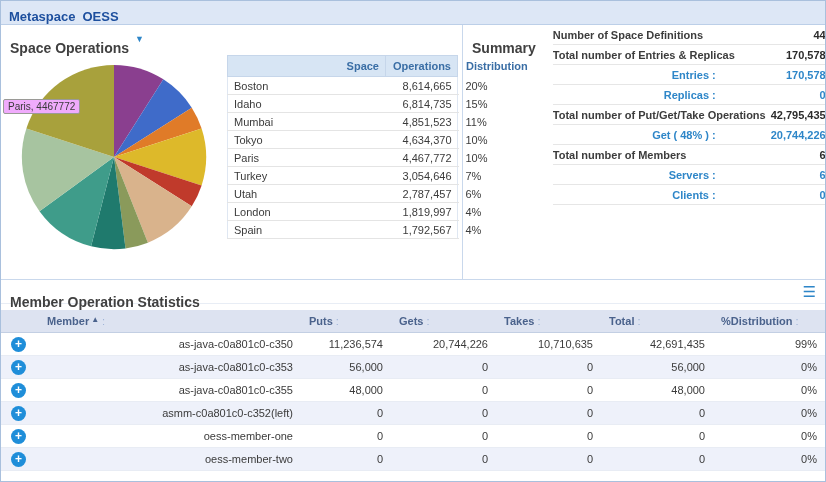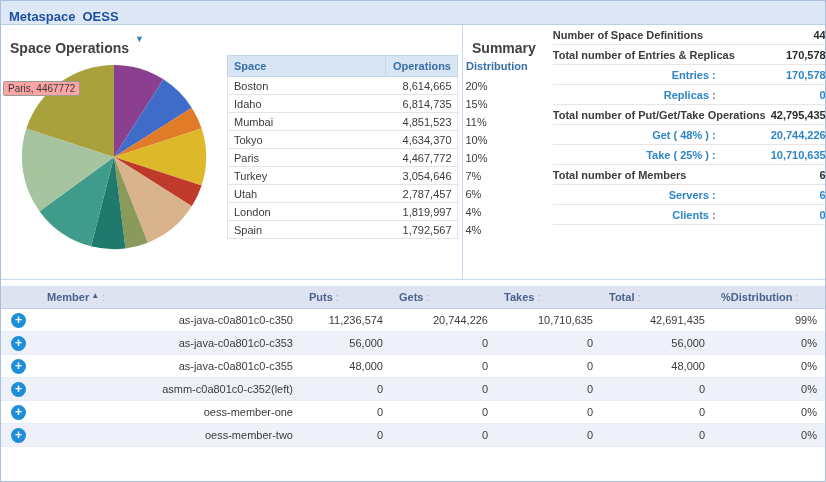--- a/index.html
+++ b/index.html
@@ -15,26 +15,26 @@
   .upper { display: flex; height: 254px; }
   .left-panel { width: 528px; border-right: 1px solid #c9d8ec; display: flex; flex-direction: column; }
   .right-panel { flex: 1; display: flex; flex-direction: row; }
   .panel-title-row { height: 26px; display: flex; align-items: center; padding: 0 9px; gap: 6px; flex-shrink: 0; }
   .section-title { color: #404040; font-weight: bold; font-size: 14px; margin-top: 20px; }
   .dd-icon { color: #2e86c8; font-size: 9px; cursor: pointer; padding-top: 1px; }
 
   .left-content { display: flex; flex: 1; position: relative; }
   .pie-wrap { width: 226px; display: flex; justify-content: center; align-items: flex-start; position: relative; }
   .pie-wrap svg { width: 196px; height: 196px; margin-top: 8px; }
-  .pie-tooltip { position: absolute; left: 2px; top: 30px; background: #fca5a5; border: 1px solid #9a9a96; color: #3a3a3a; font-size: 10px; padding: 1px 4px; border-radius: 2px; white-space: nowrap; z-index: 2; }
+  .pie-tooltip { position: absolute; left: 2px; top: 48px; background: #f0abfc; border: 1px solid #9a9a96; color: #3a3a3a; font-size: 10px; padding: 1px 4px; border-radius: 2px; white-space: nowrap; z-index: 2; }
 
   .space-table-wrap { flex: 1; padding: 4px 4px 0 0; }
   table.space-table { width: 100%; border-collapse: collapse; font-size: 11px; border: 1px solid #dfe7f2; table-layout: fixed; }
   .space-table col.sc0 { width: 158px; } .space-table col.sc1 { width: 72px; }
-  .space-table th { background: #d7e5f4; color: #3a6ea5; font-weight: bold; padding: 4px 6px; border: 1px solid #c6d6ea; text-align: left; }
+  .space-table th { background: #d7e5f4; color: #3a6ea5; font-weight: bold; padding: 4px 6px; border: 1px solid #c6d6ea; text-align: right; }
   .space-table th.sc1 { text-align: right; }
   .space-table td { padding: 2px 6px; color: #3b3b3b; border-bottom: 1px solid #e4e4e4; height: 18px; }
   .space-table td.sc1 { text-align: right; }
   .space-table td.sc2, .space-table th.sc2 { padding-left: 8px; }
 
   
   .summary-rows { padding: 0 8px; }
   .srow { display: flex; align-items: center; height: 20px; border-bottom: 1px solid #e6e6e6; font-size: 11px; white-space: nowrap; overflow: hidden; }
   .srow .slabel { flex: 1; }
   .srow .sval { text-align: right; font-weight: bold; }
@@ -185,42 +185,42 @@
             <span class="sval">0</span>
           </div>
           <div class="srow main">
             <span class="slabel">Total number of Put/Get/Take Operations</span>
             <span class="sval">42,795,435</span>
           </div>
           <div class="srow sub">
             <span class="slabel">Get ( 48% ) :</span>
             <span class="sval">20,744,226</span>
           </div>
-          <div class="srow sub">
-            <span class="slabel">Take ( 25% ) :</span>
-            <span class="sval">10,710,635</span>
-          </div>
           <div class="srow main">
             <span class="slabel">Total number of Members</span>
             <span class="sval">6</span>
           </div>
           <div class="srow sub">
             <span class="slabel">Servers :</span>
             <span class="sval">6</span>
           </div>
           <div class="srow sub">
             <span class="slabel">Clients :</span>
             <span class="sval">0</span>
           </div>
         </div>
     </div>
 
   </div>
 
   <div class="member-section">
+    <div class="member-title-row">
+      <span class="section-title">Member Operation Statistics</span>
+      <span class="list-icon">☰</span>
+    </div>
     <div class="member-table-wrap">
       <table class="member-table">
         <colgroup>
             <col class="mc0">
             <col class="mc1">
             <col class="mc2">
             <col class="mc3">
             <col class="mc4">
             <col class="mc5">
             <col class="mc6">

